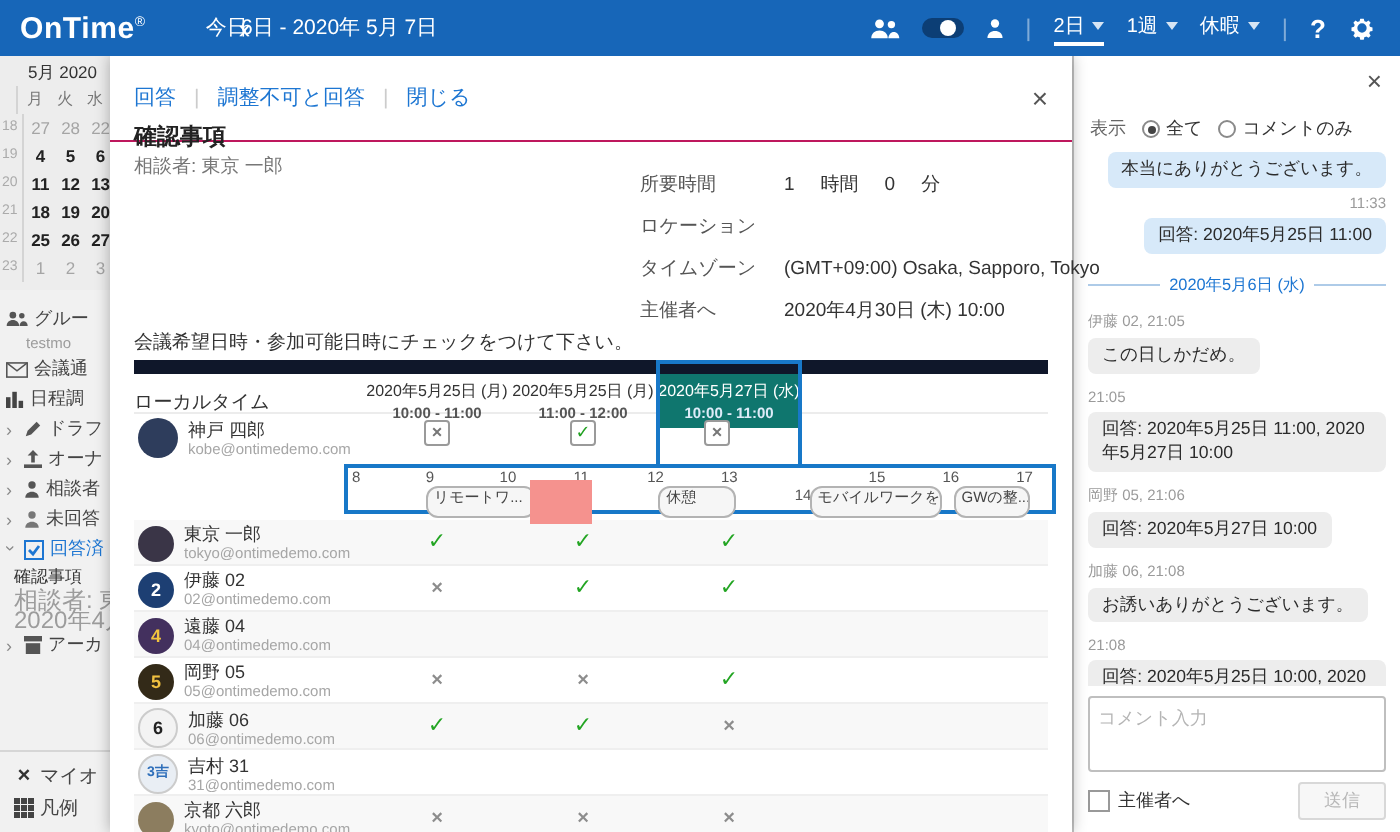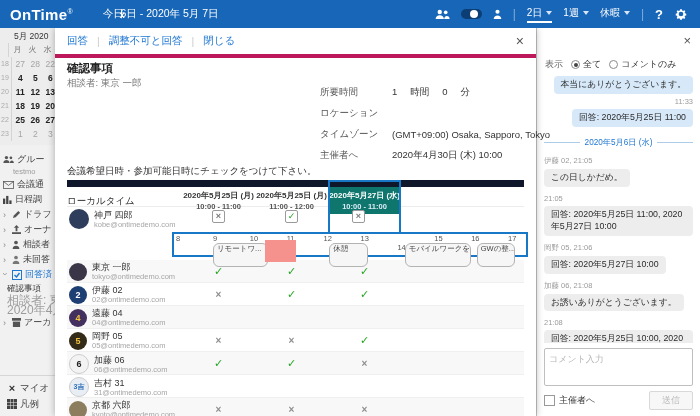--- a/index.html
+++ b/index.html
@@ -38,46 +38,46 @@
   .s-item.active{color:#1d76d2}
   .s-sub{padding-left:7px;font-size:8.5px;color:#333;height:13px;line-height:13px;white-space:nowrap;cursor:pointer}
   .s-sub.gray{color:#9c9c9c;font-size:12px;height:10px;line-height:10px;cursor:default}
   .s-sublab{padding-left:13px;font-size:7.5px;color:#9c9c9c;height:10px;line-height:10px;white-space:nowrap}
   .s-foot{position:absolute;bottom:0;left:0;right:0;border-top:1px solid #d6d6d6;background:#f1f1f1;padding:4px 0 4px 4px}
   .s-foot .s-item{height:16px;font-size:9.5px}
   .xglyph{font-size:11px;font-weight:bold;color:#333;width:10px;text-align:center}
 
   
   .modal{position:absolute;top:28px;left:55px;width:481px;bottom:0;background:#fff;box-shadow:0 0 7px rgba(0,0,0,.3);z-index:10}
-  .m-toolbar{display:flex;align-items:center;height:26px;border-bottom:4px solid #be185d;padding:0 12px;font-size:10.5px}
+  .m-toolbar{display:flex;align-items:center;height:26px;border-bottom:1px solid #be185d;padding:8px 12px;font-size:10.5px}
   .m-link{color:#1d76d2;cursor:pointer;white-space:nowrap}
   .m-sep{color:#ccc;margin:0 9px}
   .m-close{margin-left:auto;color:#555;font-size:14px;cursor:pointer;line-height:1}
   .m-title{position:absolute;left:12px;top:33px;font-size:11.5px;font-weight:bold;color:#222}
   .m-org{position:absolute;left:12px;top:49px;font-size:9.5px;color:#777}
   .fields{position:absolute;left:265px;top:58px;font-size:9.5px}
   .f-row{display:flex;margin-bottom:9px;height:12px;align-items:center}
   .f-label{width:72px;color:#555;flex:none}
   .f-val{color:#333;white-space:nowrap}
   .f-val i,.f-val u{font-style:normal;text-decoration:none;margin-right:13px}
   .instr{position:absolute;left:12px;top:137px;font-size:9.5px;color:#333}
   .hrow{position:absolute;left:12px;right:12px;top:152px;height:27px;border-top:7px solid #0f172a;border-bottom:1px solid #ececec;box-sizing:border-box}
   .lt-label{position:absolute;left:0;top:8px;font-size:9.5px;color:#333}
   .hcol{position:absolute;top:0;height:27px;width:73px;text-align:center;font-size:8px;color:#333;padding-top:3px;box-sizing:border-box;cursor:pointer}
-  .hcol .d{font-weight:bold;display:block;font-size:8px}
+  .hcol .d{font-weight:normal;display:block;font-size:8px}
   .hcol .t{display:block;font-size:7.5px;color:#555;margin-top:1px;font-weight:bold}
   .hcol.sel{background:#0f766e;color:#fff}
   .hcol.sel .t{color:#ddebf8}
   .sel-outline{position:absolute;left:273px;top:152px;width:73px;height:52px;border:2px solid #1878c8;border-bottom:none;box-sizing:border-box;pointer-events:none;z-index:3}
   .selfrow{position:absolute;left:12px;right:12px;top:179px;height:23px}
   .cb{position:absolute;top:3px;width:13px;height:13px;border:1px solid #9a9a9a;border-radius:2px;background:#fff;text-align:center;line-height:11px;font-size:9px;font-weight:bold;color:#777;box-sizing:border-box;cursor:pointer}
   .cb.check{color:#21a121}
   .tl{position:absolute;left:117px;top:204px;width:356px;height:25px;border:2px solid #1878c8;box-sizing:border-box;background:#fff;z-index:2}
   .tl-hour{position:absolute;top:0;font-size:7.5px;color:#555}
-  .ev{position:absolute;top:9px;height:24px;border:1px solid #b3b3b3;border-radius:6px;background:#f6f6f6;font-size:7.5px;line-height:10px;padding:0 3px;color:#444;white-space:nowrap;overflow:hidden;box-sizing:border-box}
+  .ev{position:absolute;top:9px;height:16px;border:1px solid #b3b3b3;border-radius:6px;background:#f6f6f6;font-size:7.5px;line-height:10px;padding:0 3px;color:#444;white-space:nowrap;overflow:hidden;box-sizing:border-box}
   .ev.conflict{background:#f5928e;border:none;border-radius:0;top:6px;height:22px;z-index:2;padding:0}
   .atts{position:absolute;left:12px;right:12px;top:232px;bottom:0;overflow:hidden}
   .att-row{position:relative;height:23px;border-bottom:1px solid #efefef;box-sizing:border-box}
   .att-row:nth-child(odd){background:#f8f8f8}
   .name-cell{position:absolute;left:2px;top:2px;display:flex;gap:5px;align-items:center}
   .avatar{width:18px;height:18px;border-radius:50%;color:#fff;font-size:9px;text-align:center;line-height:18px;font-weight:bold;flex:none;overflow:hidden}
   .avatar.small-txt{font-size:7px}
   .nm{font-size:9px;color:#333;display:block;line-height:10px;white-space:nowrap}
   .em{font-size:7.5px;color:#a6a6a6;display:block;line-height:9px;white-space:nowrap}
   .mark{position:absolute;top:0;width:73px;height:100%;text-align:center;line-height:23px;font-weight:bold}

